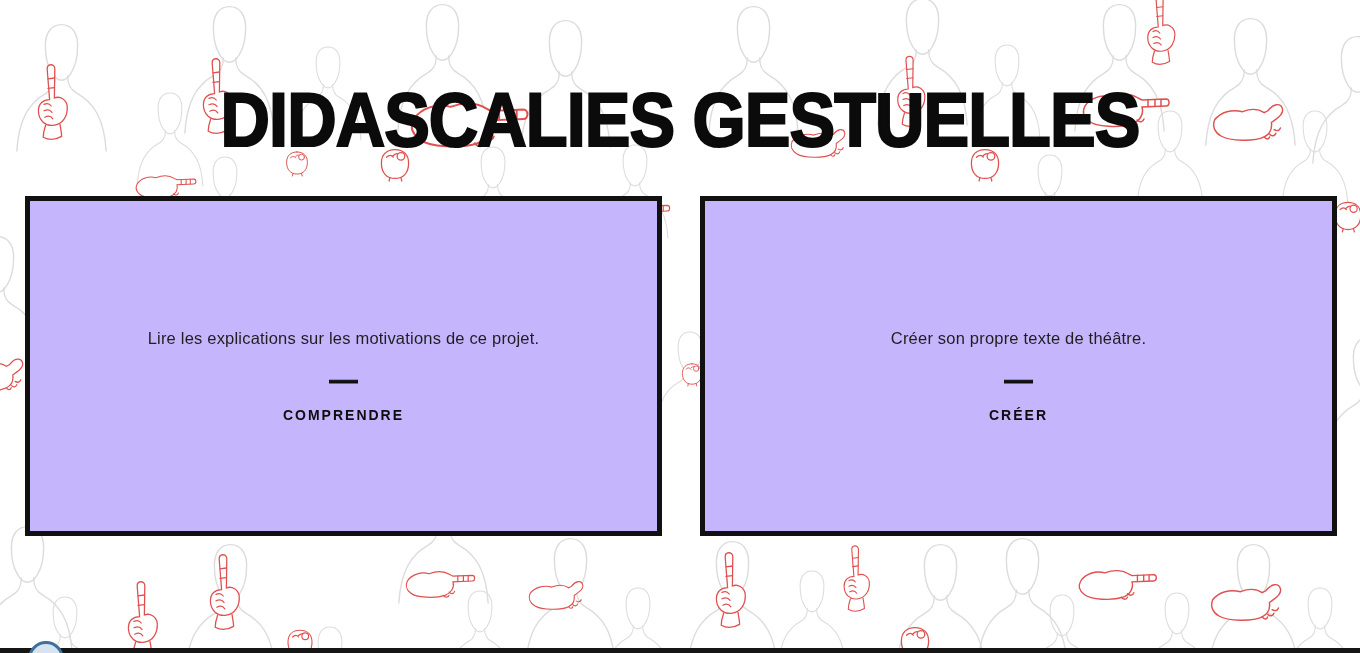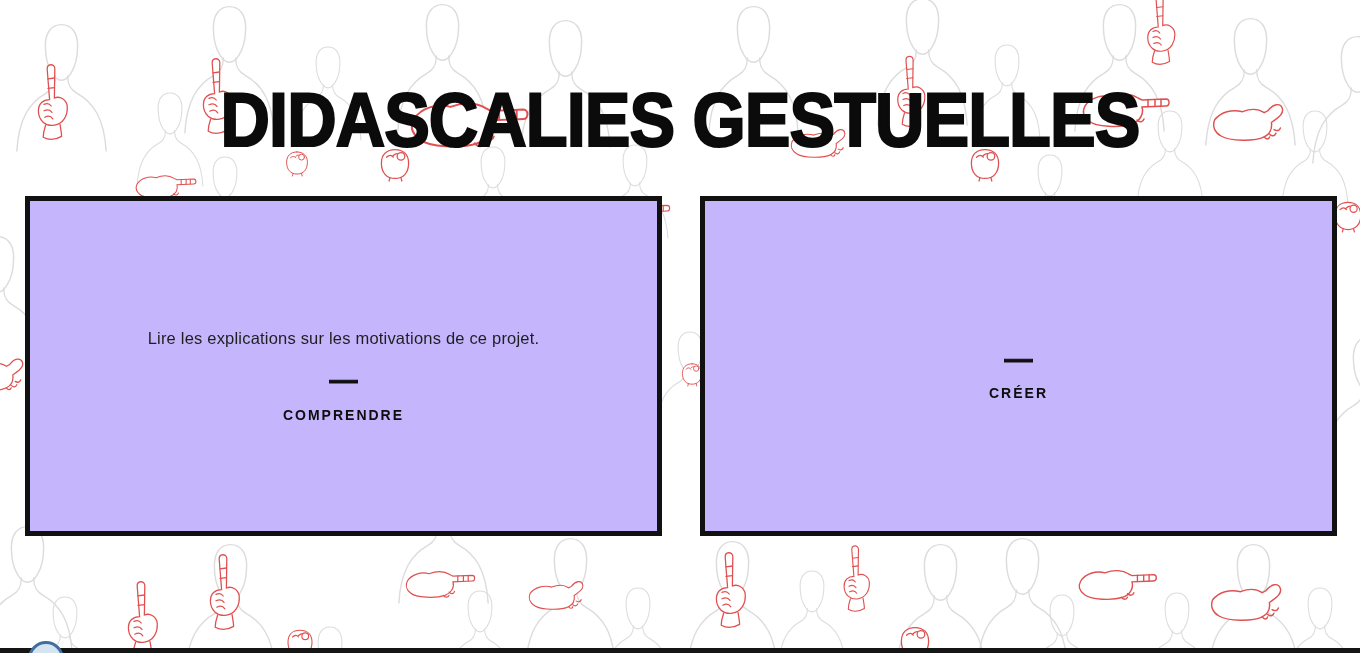--- a/index.html
+++ b/index.html
@@ -144,18 +144,19 @@
 
 <h1 class="page-title">DIDASCALIES GESTUELLES</h1>
 
 <div class="card card-left">
   <p class="card-desc">Lire les explications sur les motivations de ce projet.</p>
   <span class="card-sep">—</span>
   <span class="card-cta">COMPRENDRE</span>
 </div>
 
 <div class="card card-right">
+  <p class="card-desc">Créer son propre texte de théâtre.</p>
   <span class="card-sep">—</span>
   <span class="card-cta">CRÉER</span>
 </div>
 
 <div class="site-badge"></div>
 <div class="footer-bar"></div>
 
 </body></html>

